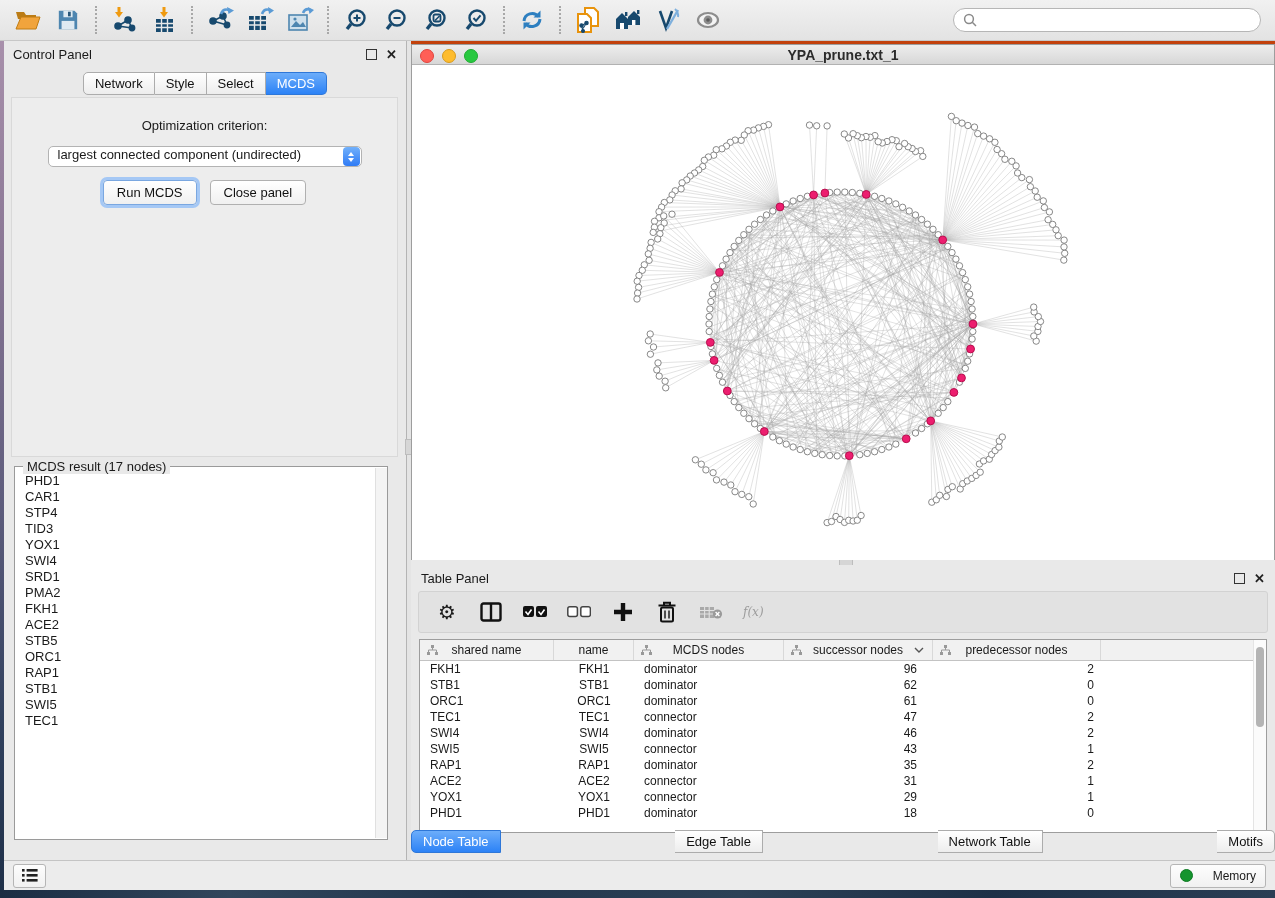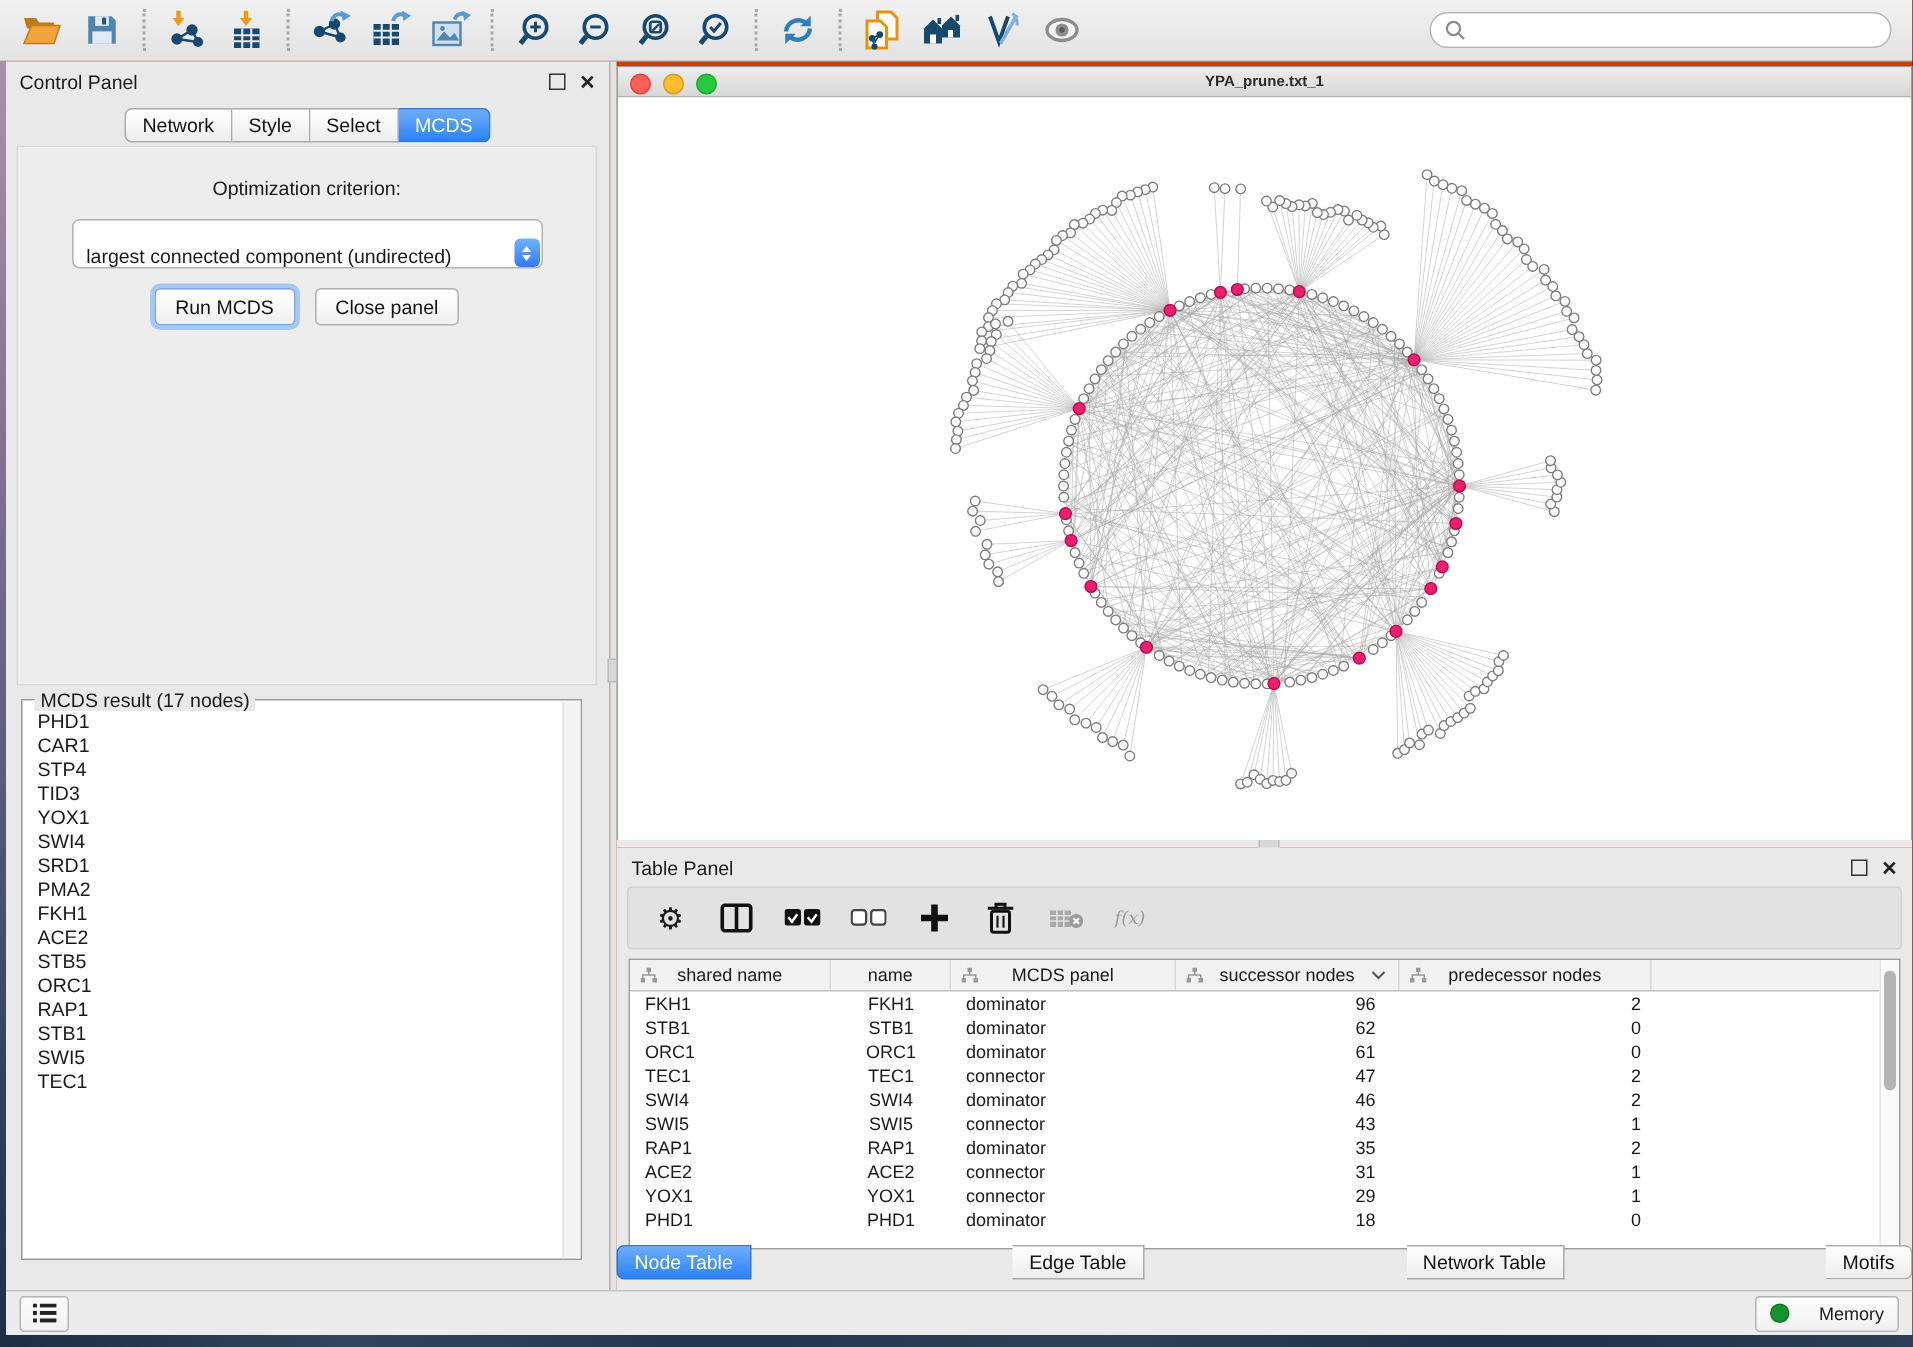--- a/index.html
+++ b/index.html
@@ -23,21 +23,21 @@
   .float-ic{width:9px;height:9px;border:1.5px solid #333;display:inline-block;}
   .close-ic{font-size:13px;font-weight:bold;color:#222;line-height:1;}
   .tabset{display:flex;justify-content:center;}
   .tab{font-size:13px;padding:3px 11px;background:linear-gradient(#ffffff,#ededed);border:1px solid #acacac;border-left-width:0;color:#111;white-space:nowrap;}
   .tab:first-child{border-left-width:1px;border-radius:5px 0 0 5px;}
   .tab:last-child{border-radius:0 5px 5px 0;}
   .tab.active{background:linear-gradient(#6cadfa,#2c82f6);color:#fff;border-color:#2e77d8;}
   .cp-tabs{position:absolute;left:0;right:0;top:31px;}
   .mcds-pane{position:absolute;left:7px;top:56px;width:387px;height:360px;background:#ededed;border:1px solid #d9d9d9;display:flex;flex-direction:column;align-items:center;padding-top:20px;gap:13px;box-sizing:border-box;}
   .opt-label{font-size:13px;}
-  .dropdown{width:314px;height:33px;background:#fff;border:1px solid #b3b3b3;border-radius:5px;display:flex;align-items:flex-end;box-sizing:border-box;padding-left:9px;}
+  .dropdown{width:314px;height:21px;background:#fff;border:1px solid #b3b3b3;border-radius:5px;display:flex;align-items:flex-start;box-sizing:border-box;padding-left:9px;}
   .dd-text{font-size:13px;flex:1;}
   .dd-stepper{width:17px;height:19px;margin-right:1px;border-radius:4px;background:linear-gradient(#72b1fb,#2f7bf5);display:flex;flex-direction:column;align-items:center;justify-content:center;gap:2px;}
   .dd-up{width:0;height:0;border-left:3.5px solid transparent;border-right:3.5px solid transparent;border-bottom:4px solid #fff;}
   .dd-dn{width:0;height:0;border-left:3.5px solid transparent;border-right:3.5px solid transparent;border-top:4px solid #fff;}
   .btn-row{display:flex;gap:13px;}
   .btn{height:23px;padding:0 13px;font-size:13px;background:linear-gradient(#ffffff,#f0f0f0);border:1px solid #b0b0b0;border-radius:4px;display:flex;align-items:center;color:#111;}
   .btn.focused{box-shadow:0 0 0 3px #a5c8f5;border-color:#7aa7e0;}
   .result-box{position:absolute;left:10px;top:425px;width:372px;height:372px;background:#fff;border:1px solid #9a9a9a;}
   .result-legend{position:absolute;top:-8px;left:8px;background:#e9e9e9;padding:0 4px;font-size:13px;}
   .result-list{position:absolute;left:1px;top:2px;right:12px;bottom:1px;overflow:hidden;padding:4px 0 0 9px;font-size:13px;line-height:16px;}
@@ -45,21 +45,21 @@
 
   
   .v-split{position:absolute;left:407px;top:41px;width:4px;height:819px;background:#e4e4e4;}
   .v-split .grip{position:absolute;left:-2px;top:398px;width:8px;height:14px;background:#d6d6d6;border:1px solid #bdbdbd;}
   .h-split{position:absolute;left:411px;top:560px;width:864px;height:5px;background:#e9e9e9;}
   .h-split .grip{position:absolute;left:428px;top:-3px;width:12px;height:9px;background:#d6d6d6;border:1px solid #bdbdbd;}
 
   
   .net-window{position:absolute;left:411px;top:44px;width:864px;height:516px;border:1px solid #9d9d9d;background:#fff;box-sizing:border-box;}
   .net-titlebar{height:19px;background:linear-gradient(#ededed,#d7d7d7);border-bottom:1px solid #b2b2b2;position:relative;display:flex;align-items:center;justify-content:center;}
-  .net-title{font-size:10px;font-weight:bold;color:#2b2b2b;}
+  .net-title{font-size:14px;font-weight:bold;color:#2b2b2b;}
   .lights{position:absolute;left:8px;top:3.5px;display:flex;gap:8px;}
   .light{width:12px;height:12px;border-radius:50%;}
   .light.red{background:#ff5f57;border:0.5px solid #e0443e;}
   .light.yellow{background:#febc2e;border:0.5px solid #d89b1e;}
   .light.green{background:#28c840;border:0.5px solid #1eab31;}
   .net-canvas{position:relative;width:862px;height:495px;background:#fff;overflow:hidden;}
 
   
   .table-panel{position:absolute;left:411px;top:565px;width:864px;height:295px;background:#e9e9e9;}
   .tp-header{height:26px;display:flex;align-items:center;padding:0 10px;font-size:13px;}
@@ -1214,21 +1214,21 @@
         <div class="th c1">
             <span>name</span>
           </div>
         <div class="th c2">
           <svg class="colicon" width="11" height="11" viewBox="0 0 11 11">
               <rect x="4" y="0" width="3" height="3" fill="#999"></rect>
               <rect x="0" y="7" width="3" height="3" fill="#999"></rect>
               <rect x="8" y="7" width="3" height="3" fill="#999"></rect>
               <path d="M5.5 3v2M1.5 7V5h8v2" stroke="#999" fill="none"></path>
             </svg>
-          <span>MCDS panel</span>
+          <span>MCDS nodes</span>
         </div>
         <div class="th c3">
           <svg class="colicon" width="11" height="11" viewBox="0 0 11 11">
               <rect x="4" y="0" width="3" height="3" fill="#999"></rect>
               <rect x="0" y="7" width="3" height="3" fill="#999"></rect>
               <rect x="8" y="7" width="3" height="3" fill="#999"></rect>
               <path d="M5.5 3v2M1.5 7V5h8v2" stroke="#999" fill="none"></path>
             </svg>
           <span>successor nodes</span>
           <svg width="10" height="7" viewBox="0 0 10 7" style="position:absolute;right:8px">

